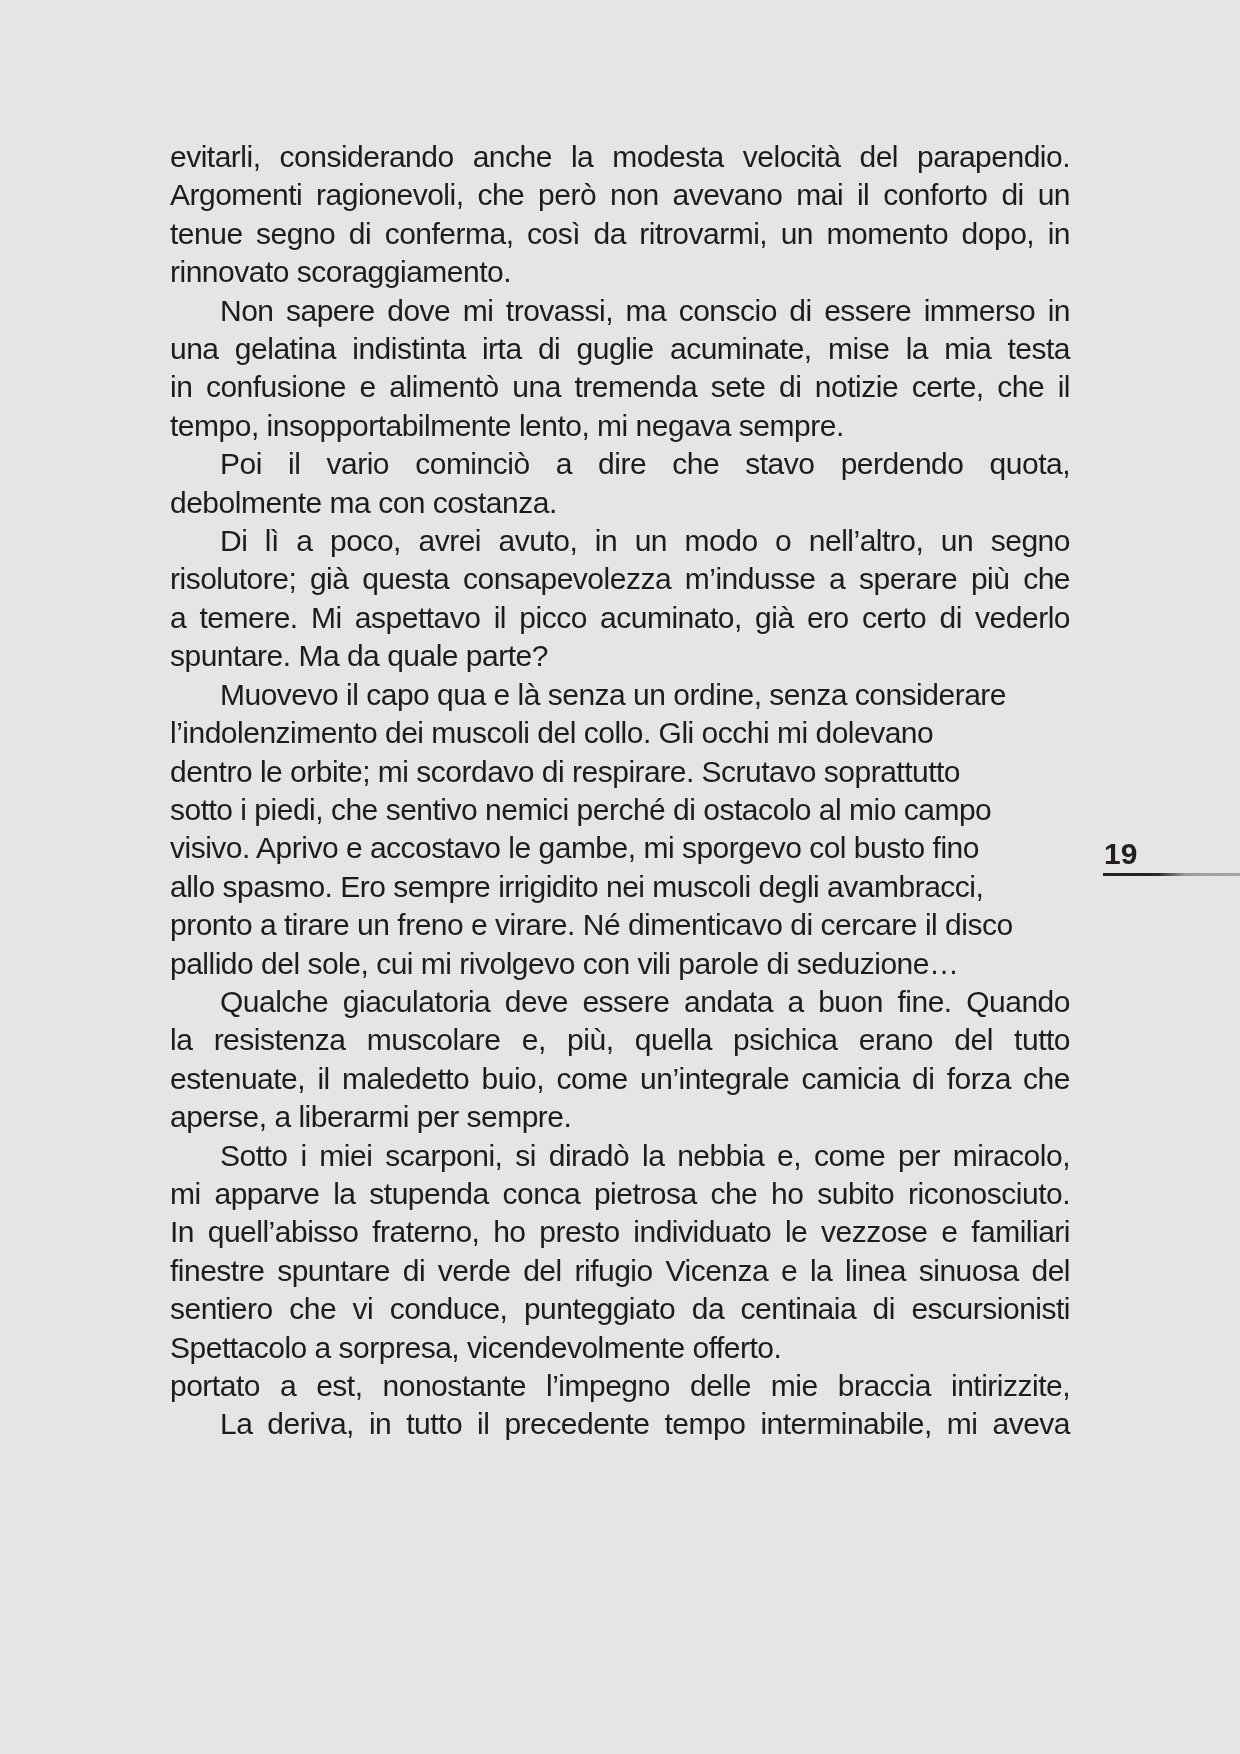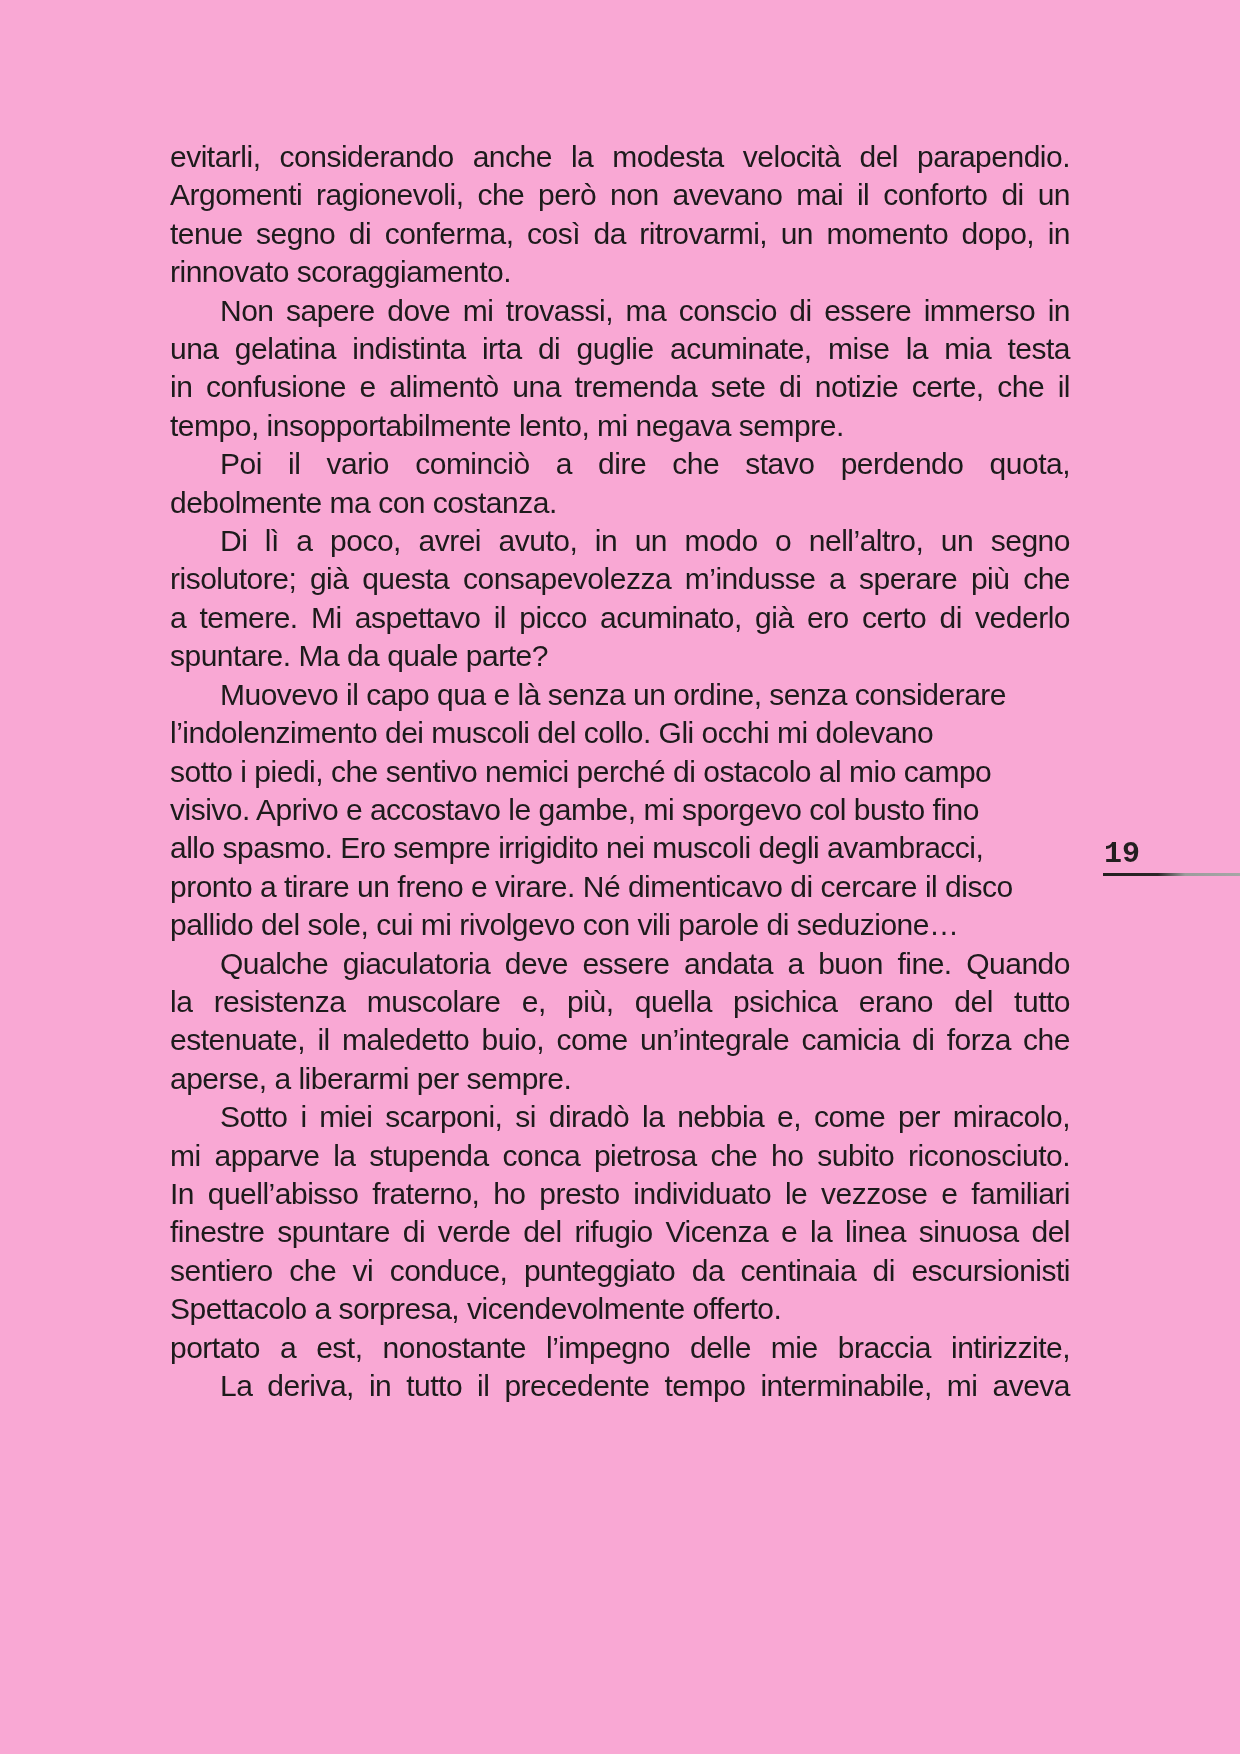--- a/index.html
+++ b/index.html
@@ -7,21 +7,21 @@
     width: 1240px;
     height: 1754px;
     background: #ffffff;
     position: relative;
     overflow: hidden;
     font-family: "Liberation Sans", "DejaVu Sans", sans-serif;
   }
   .page {
     position: absolute;
     inset: 0;
-    background: #f9a8d4;
+    background: #e5e5e5;
   }
   .text-block {
     position: absolute;
     left: 170px;
     top: 138px;
     width: 900px;
     color: #1d1b1c;
     font-size: 30px;
     line-height: 38.4px;
     letter-spacing: -0.5px;
@@ -33,21 +33,20 @@
   .line.indent { text-indent: 50px; text-align: center; }
   .pagenum {
     position: absolute;
     left: 1104px;
     top: 838px;
     font-size: 30px;
     line-height: 32px;
     font-weight: 700;
     color: #231f20;
     letter-spacing: 0;
-    font-family: Liberation Mono, monospace;
   }
   .pagenum-rule {
     position: absolute;
     left: 1103px;
     top: 873px;
     width: 137px;
     height: 3px;
     background: linear-gradient(to right, #231f20 0%, #2a2627 40%, #9c9c9c 60%, #a6a6a6 100%);
   }
 </style>
@@ -74,20 +73,21 @@
       </div>
       <div class="paragraph">
         <div class="line j indent">Di lì a poco, avrei avuto, in un modo o nell’altro, un segno</div>
         <div class="line j">risolutore; già questa consapevolezza m’indusse a sperare più che</div>
         <div class="line j">a temere. Mi aspettavo il picco acuminato, già ero certo di vederlo</div>
         <div class="line l">spuntare. Ma da quale parte?</div>
       </div>
       <div class="paragraph">
         <div class="line l indent">Muovevo il capo qua e là senza un ordine, senza considerare</div>
         <div class="line l">l’indolenzimento dei muscoli del collo. Gli occhi mi dolevano</div>
+        <div class="line l">dentro le orbite; mi scordavo di respirare. Scrutavo soprattutto</div>
         <div class="line l">sotto i piedi, che sentivo nemici perché di ostacolo al mio campo</div>
         <div class="line l">visivo. Aprivo e accostavo le gambe, mi sporgevo col busto fino</div>
         <div class="line l">allo spasmo. Ero sempre irrigidito nei muscoli degli avambracci,</div>
         <div class="line l">pronto a tirare un freno e virare. Né dimenticavo di cercare il disco</div>
         <div class="line l">pallido del sole, cui mi rivolgevo con vili parole di seduzione…</div>
       </div>
       <div class="paragraph">
         <div class="line j indent">Qualche giaculatoria deve essere andata a buon fine. Quando</div>
         <div class="line j">la resistenza muscolare e, più, quella psichica erano del tutto</div>
         <div class="line j">estenuate, il maledetto buio, come un’integrale camicia di forza che</div>

